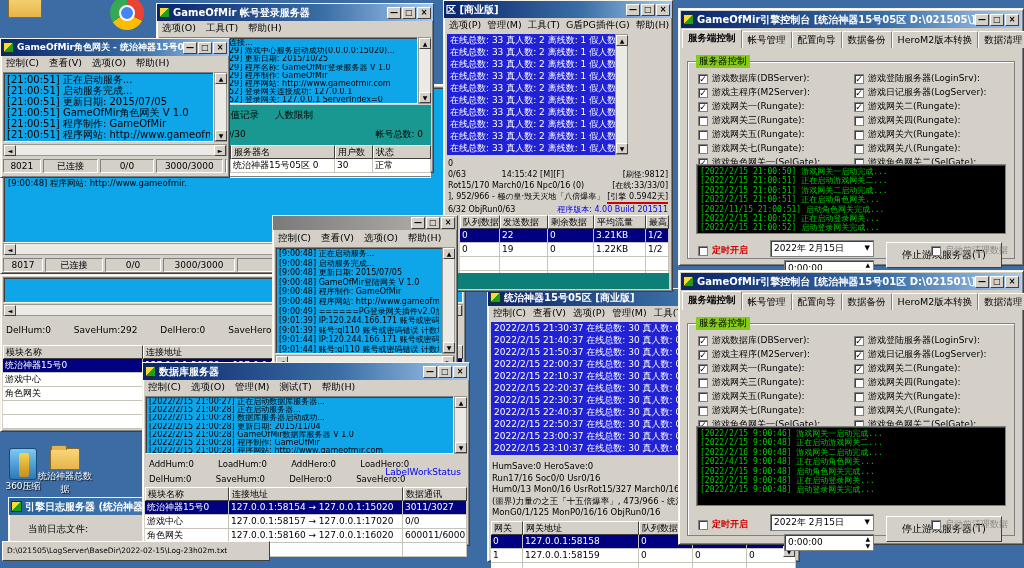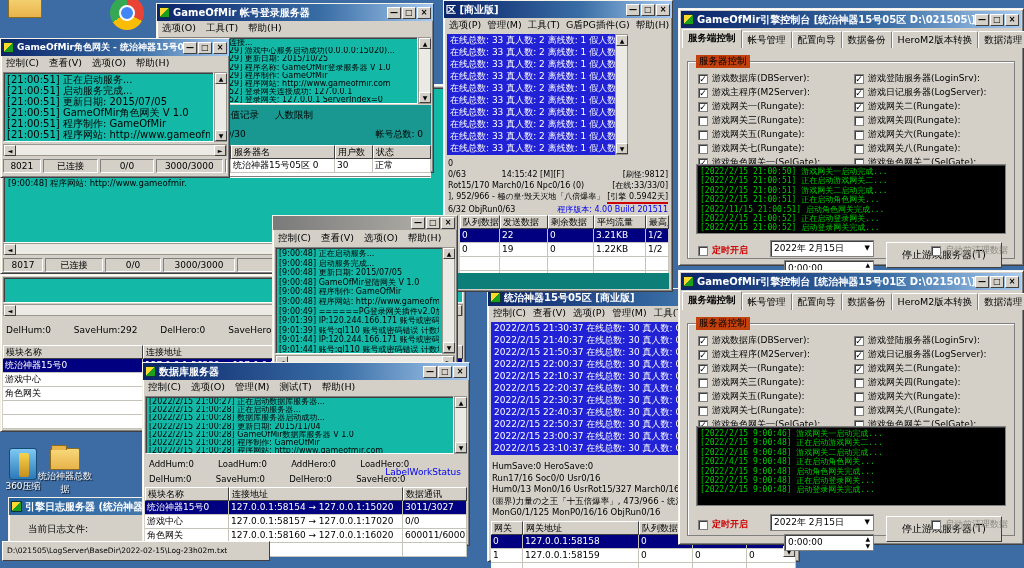--- a/index.html
+++ b/index.html
@@ -8,21 +8,21 @@
 
   .win { position:absolute; background:#D4D0C8; border:1px solid #404040; border-top-color:#F5F2EA; border-left-color:#F5F2EA; box-shadow:inset 1px 1px 0 #fff, inset -1px -1px 0 #808080; }
   .tb { height:17px; display:flex; align-items:center; padding:0 2px; background:linear-gradient(90deg,#0A246A,#3A6EA5 60%,#A6CAF0); color:#fff; font-size:10px; font-weight:bold; white-space:nowrap; overflow:hidden; }
   .tb.inactive { background:linear-gradient(90deg,#7A7A7A,#B8B5AD); }
   .appicon { width:11px; height:11px; margin-right:3px; flex:0 0 auto; background:linear-gradient(135deg,#FFD92E 0 48%,#1D9E1D 48%); border:1px solid #133; }
   .tbtxt { flex:1 1 auto; overflow:hidden; white-space:nowrap; }
   .tbbtns { display:flex; gap:1px; flex:0 0 auto; }
   .tbb { width:14px; height:12px; background:#D4D0C8; border:1px solid #404040; border-top-color:#fff; border-left-color:#fff; font-size:8px; line-height:10px; text-align:center; color:#000; font-weight:bold; }
   .menu { height:15px; display:flex; gap:10px; align-items:center; padding:0 5px; font-size:9.5px; color:#000; white-space:nowrap; overflow:hidden; }
   .menu .mi { white-space:nowrap; }
-  .white { background:#14b8a6; border:1px solid #808080; border-bottom-color:#fff; border-right-color:#fff; box-shadow:inset 1px 1px 0 #404040; overflow:hidden; }
+  .white { background:#0ea5e9; border:1px solid #808080; border-bottom-color:#fff; border-right-color:#fff; box-shadow:inset 1px 1px 0 #404040; overflow:hidden; }
   .ln { white-space:pre; overflow:hidden; }
   .loglines { font-size:8.5px; line-height:10.5px; color:#000; padding:1px 3px; }
   .bluelog { background:#2121D6; color:#fff; overflow:hidden; }
   .bluelog .ln { font-size:9px; line-height:12px; padding:0 3px; }
   .vscroll { position:absolute; width:13px; background:#ECEAE4; border:1px solid #9a978f; }
   .hscroll { position:absolute; height:12px; background:#ECEAE4; border:1px solid #9a978f; }
   .sbtn { position:absolute; width:12px; height:11px; background:#D4D0C8; border:1px solid #404040; border-top-color:#fff; border-left-color:#fff; font-size:6px; text-align:center; line-height:10px; color:#000; }
   .statusbar { position:absolute; display:flex; gap:2px; padding:1px; }
   .statusbar .c { height:14px; background:#D4D0C8; border:1px solid #fff; border-top-color:#808080; border-left-color:#808080; font-size:9px; text-align:center; line-height:12px; overflow:hidden; white-space:nowrap; }
   .thead { display:flex; }
@@ -33,21 +33,21 @@
   .teal { background:#189890; color:#000; }
   .srow { display:flex; justify-content:space-between; white-space:pre; }
   .srow .b.blue { color:#0000EE; }
   .srow .b.redline { border-bottom:2px solid #CC0000; }
   .console { background:#000; border:1px solid #808080; box-shadow:inset 1px 1px 0 #404040; overflow:hidden; padding:2px 3px; }
   .console .ln { color:#00CB00; font-family:"DejaVu Sans Mono","Liberation Mono",monospace; font-size:8px; line-height:9.4px; }
   .tabs { display:flex; align-items:flex-end; height:18px; padding-left:3px; }
   .tab { font-size:9.5px; padding:2px 5px 1px; border:1px solid #808080; border-bottom:none; border-top-color:#fff; border-left-color:#fff; background:#D4D0C8; border-radius:2px 2px 0 0; white-space:nowrap; }
   .tab.active { padding-bottom:3px; font-weight:bold; }
   .gbox { position:absolute; border:1px solid #808080; box-shadow:inset 1px 1px 0 #fff; }
-  .gleg { position:absolute; top:-7px; left:8px; background:#c2410c; font-size:9.5px; padding:0 3px; }
+  .gleg { position:absolute; top:-7px; left:8px; background:#84cc16; font-size:9.5px; padding:0 3px; }
   .chkgrid { display:grid; grid-template-columns:1fr 1fr; row-gap:1px; }
   .chk { display:flex; align-items:center; gap:4px; font-size:9px; white-space:nowrap; overflow:hidden; }
   .chk .box { width:10px; height:10px; flex:0 0 auto; background:#fff; border:1px solid #808080; box-shadow:inset 1px 1px 0 #404040; font-size:9px; line-height:9px; text-align:center; color:#000; font-weight:bold; }
   .redtxt { color:#CC0000; font-weight:bold; }
   .graytxt { color:#8a877f; }
   .btn { background:#D4D0C8; border:1px solid #404040; border-top-color:#fff; border-left-color:#fff; font-size:10px; text-align:center; }
   .inset { background:#fff; border:1px solid #808080; box-shadow:inset 1px 1px 0 #404040; font-size:9px; }
   .deskicon { position:absolute; width:58px; text-align:center; color:#fff; font-size:9px; text-shadow:1px 1px 1px #000; }
   .folder { width:34px; height:24px; margin:0 auto; background:linear-gradient(#F7D879,#E8B34B); border:1px solid #8a6b1f; border-radius:2px 2px 1px 1px; position:relative; }
   .folder:before { content:""; position:absolute; top:-4px; left:0; width:14px; height:4px; background:#E8B34B; border:1px solid #8a6b1f; border-bottom:none; border-radius:2px 2px 0 0; }

